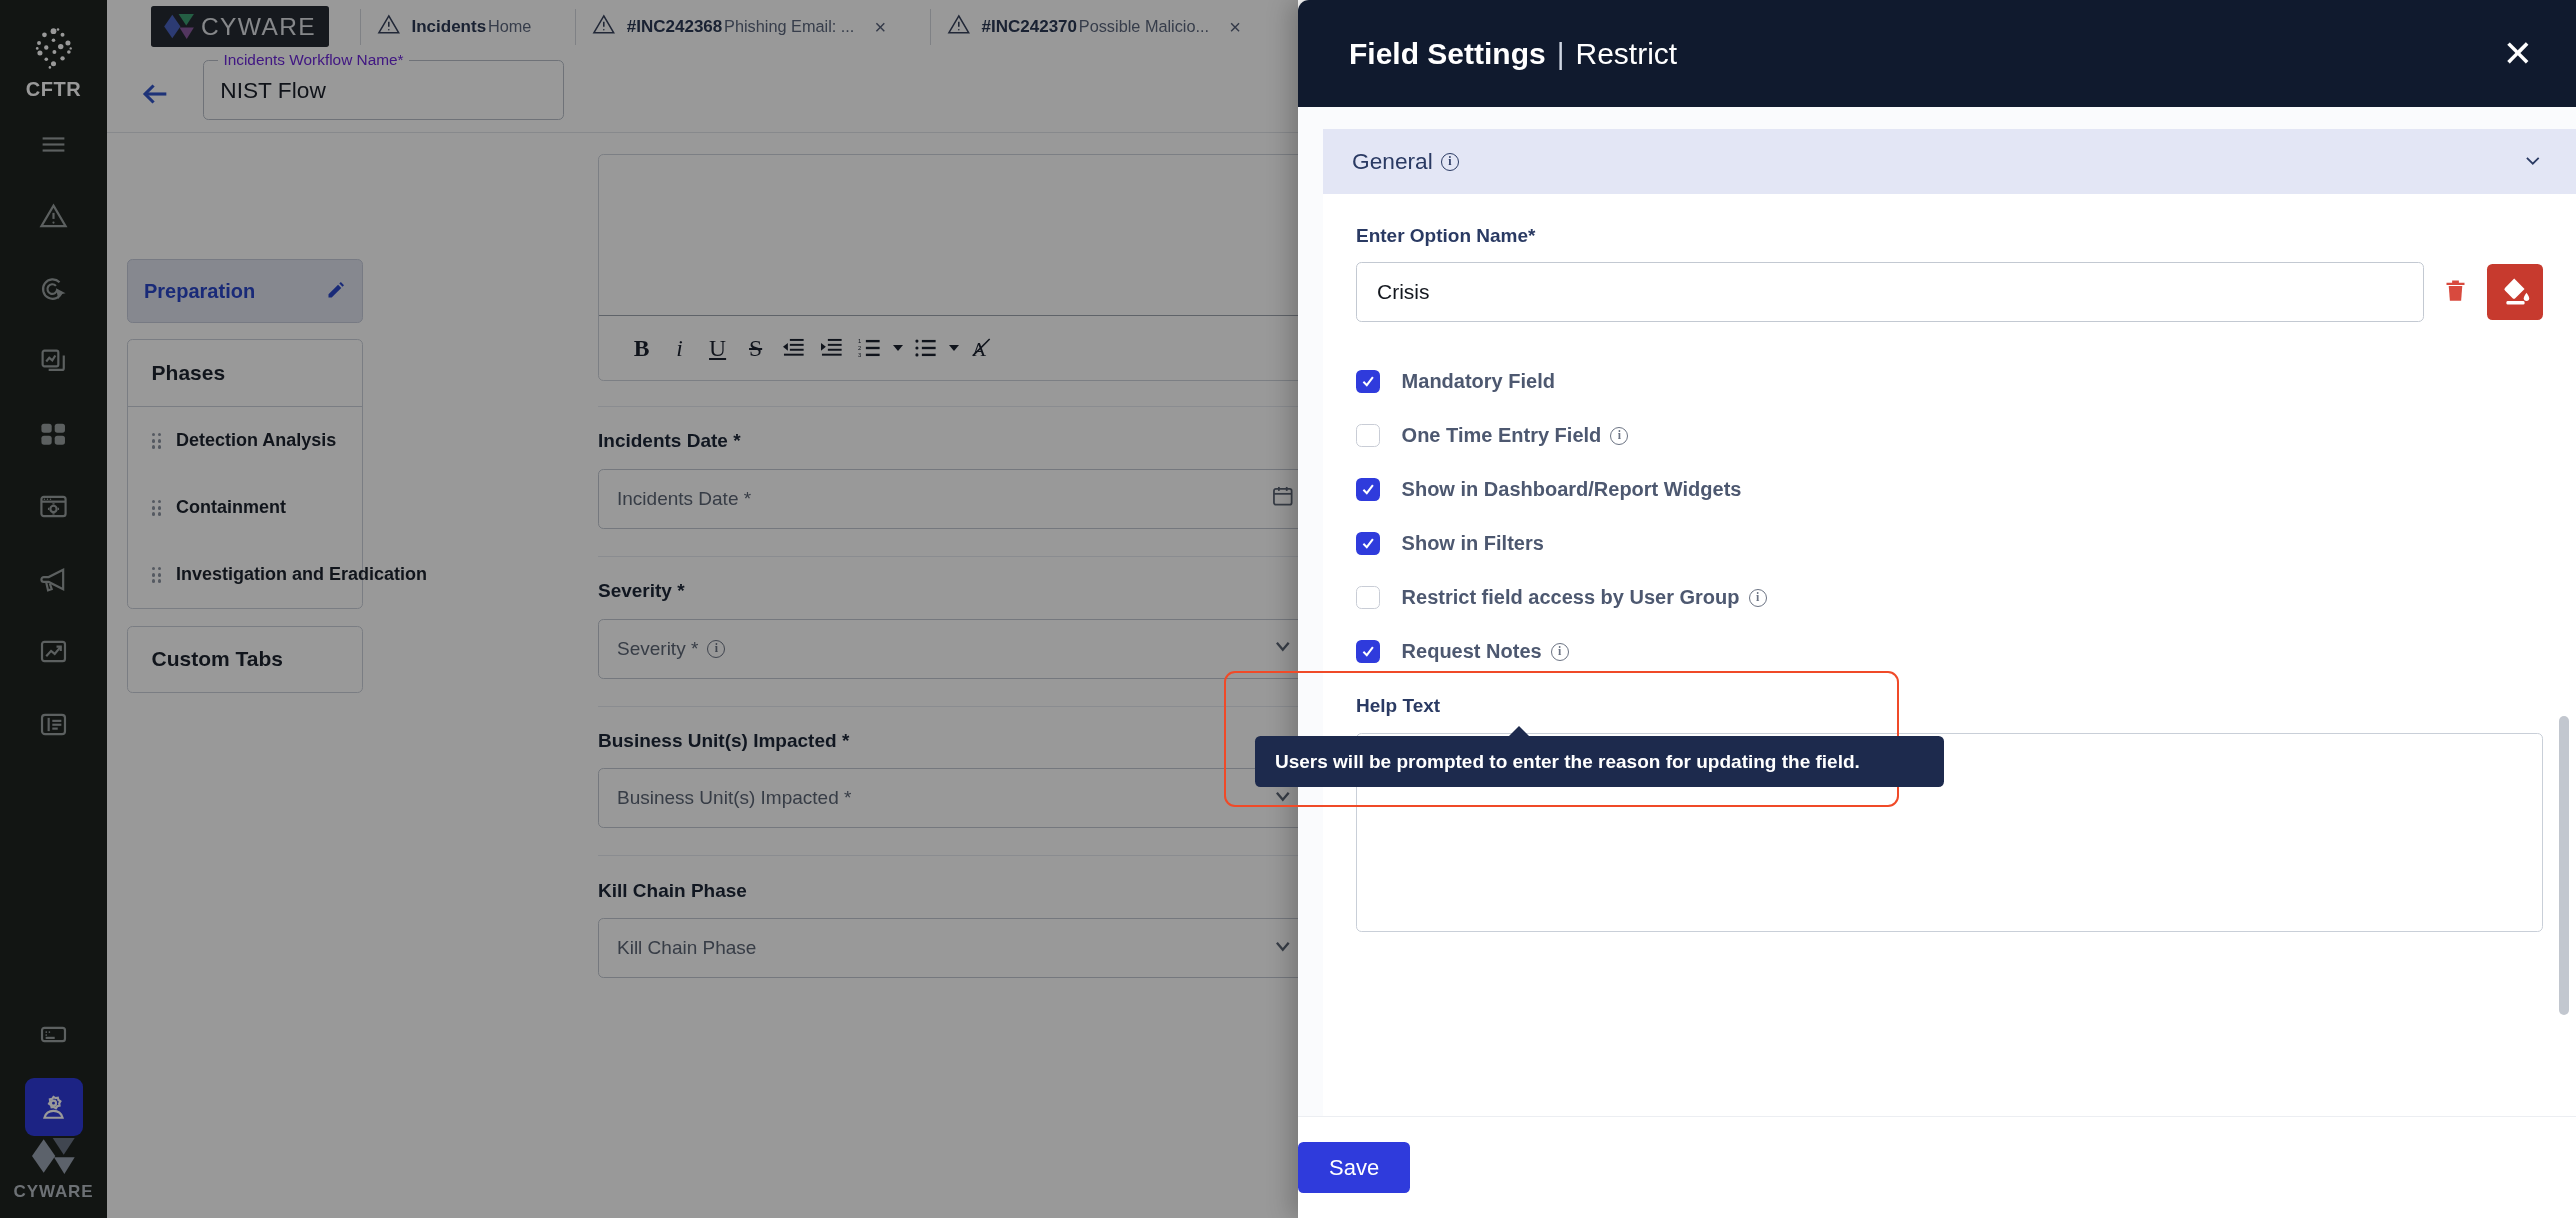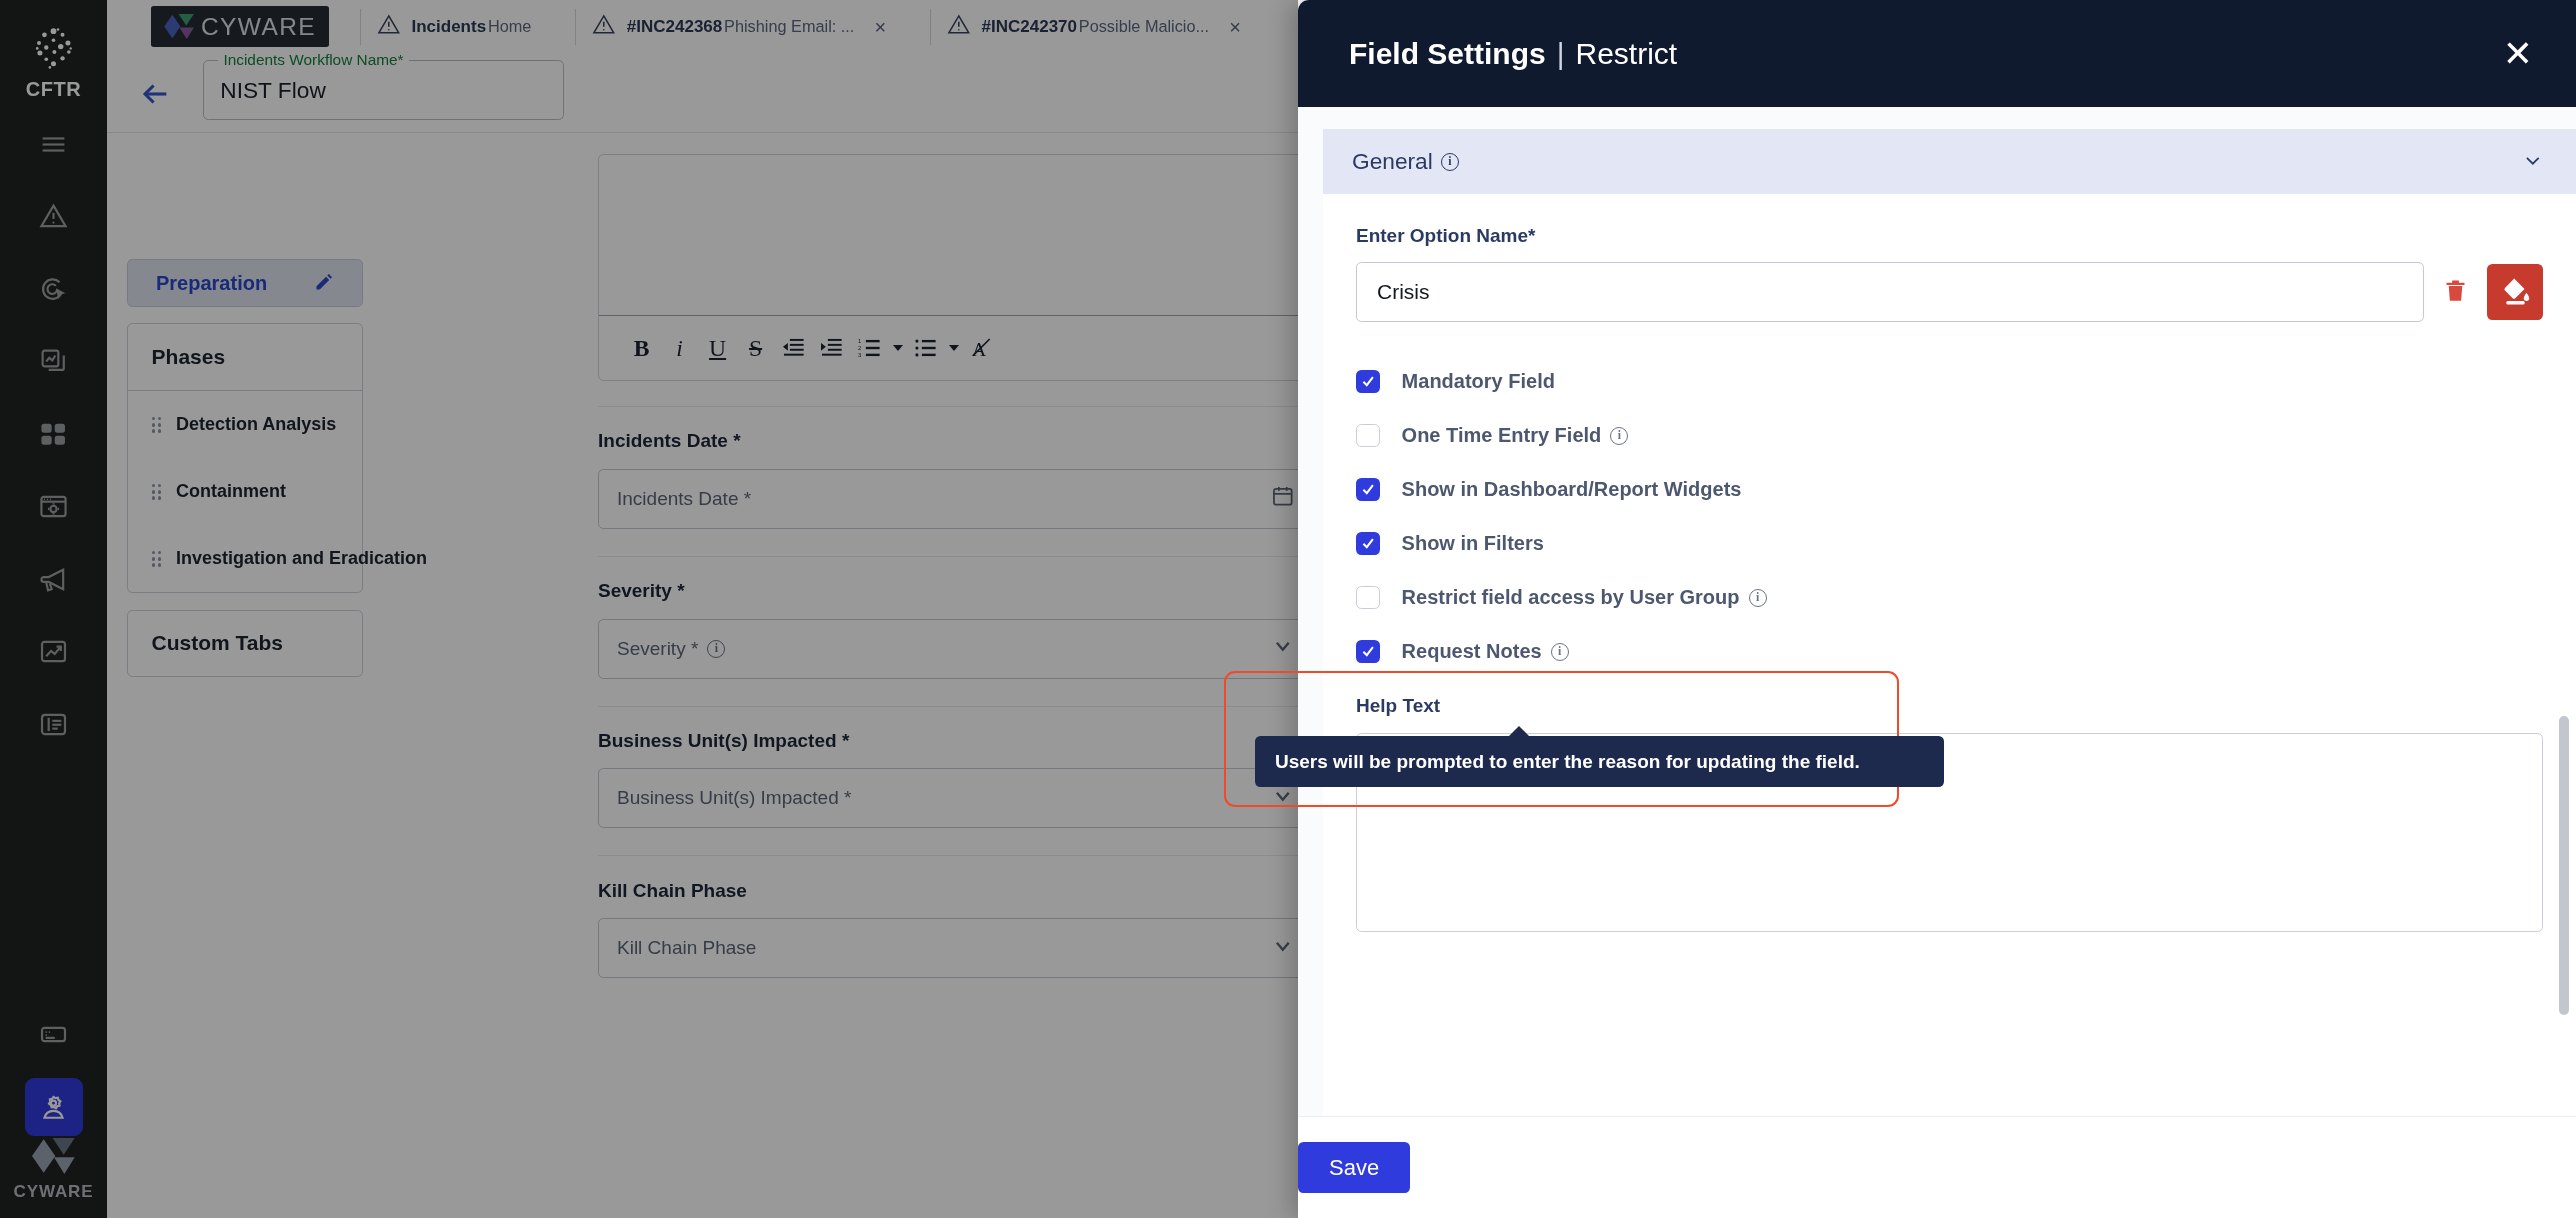--- a/index.html
+++ b/index.html
@@ -75,32 +75,32 @@
   #wf-bar { position: absolute; left: 107px; top: 53px; width: 1191px; height: 80px; background:#fff; }
   #back-arrow { position: absolute; left: 31px; top: 23.6px; width: 34px; height: 34px; }
   #back-arrow svg { width: 34px; height: 34px; stroke: #3355c9; fill:none; stroke-width: 2.2; }
   #wf-field {
     position: absolute; left: 96px; top: 7.3px; width: 361px; height: 60px;
     border: 0.9px solid #b9bfc9; border-radius: 5.4px;
     display: flex; align-items: center; padding-left: 16.3px;
   }
   #wf-legend {
     position: absolute; left: 111px; top: -1.8px; background: #fff; padding: 0 5.4px;
-    font-size: 15.4px; color: #15803d;
+    font-size: 15.4px; color: #6d28d9;
   }
   #wf-value { font-size: 22.7px; color: #1c212b; }
 
   
   #hdr-divider { position:absolute; left: 107px; top: 132px; width: 1191px; height: 0.9px; background: #e2e5ea; }
 
   
   #phases-panel { position: absolute; left: 127px; top: 259px; width: 236px; }
   #prep-card {
-    height: 48px; background: #dfe3ef; border: 0.9px solid #c7ccdb; border-radius: 5.4px;
-    display: flex; align-items: center; justify-content: space-between; padding: 0 28px;
+    height: 64px; background: #dfe3ef; border: 0.9px solid #c7ccdb; border-radius: 5.4px;
+    display: flex; align-items: center; justify-content: space-between; padding: 0 16px;
   }
   #prep-card .ptitle { font-size: 20px; font-weight: 700; color: #2a46c8; }
   #prep-card .pencil svg { width: 20px; height: 20px; fill: #2a46c8; }
   #phases-card {
     margin-top: 16.3px; border: 0.9px solid #ccd1da; border-radius: 5.4px; background: transparent;
   }
   #phases-card .phead {
     height: 67px; display:flex; align-items:center; padding: 0 23.6px;
     font-size: 21px; font-weight: 700; color: #1d242f;
     border-bottom: 0.9px solid #ccd1da;

